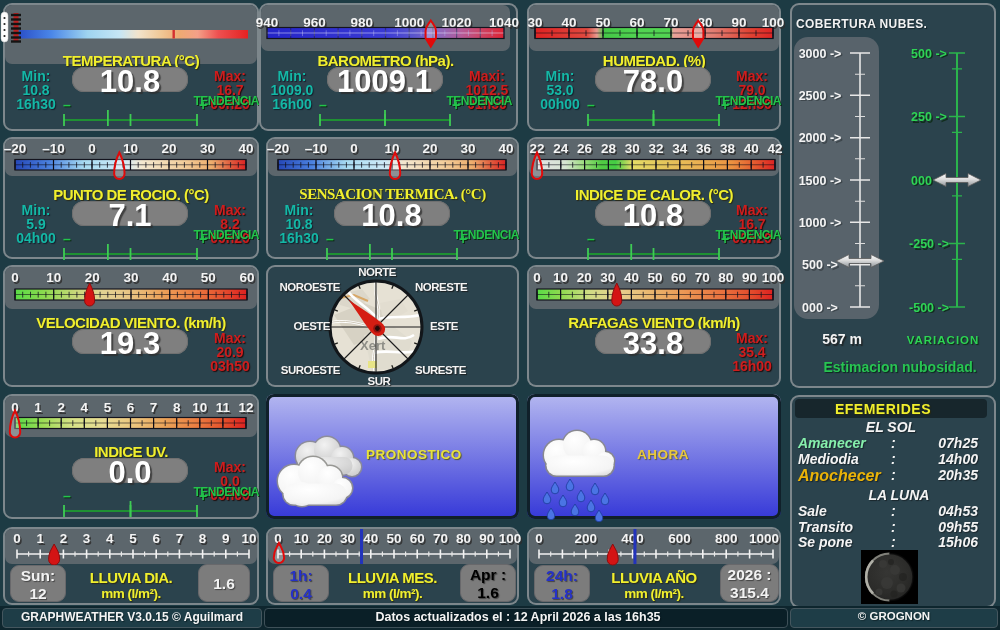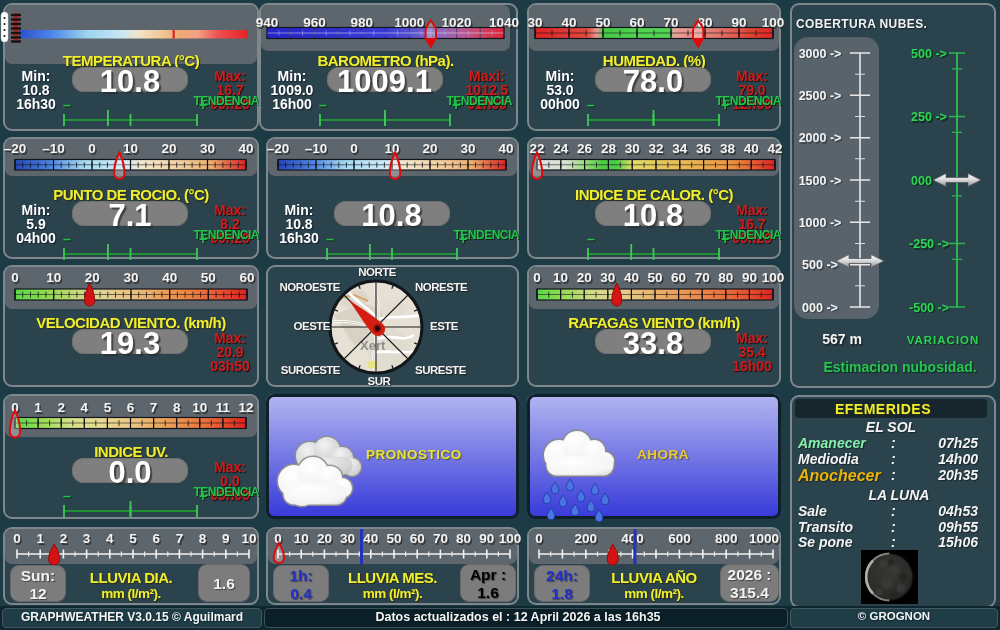--- a/index.html
+++ b/index.html
@@ -2,21 +2,21 @@
 <html><head><meta charset="utf-8"><style>
 *{margin:0;padding:0;box-sizing:border-box}
 html,body{width:1000px;height:630px;overflow:hidden}
 body{background:#1d3b44;position:relative;font-family:"Liberation Sans",sans-serif;font-weight:bold}
 .p{position:absolute;background:#2b434d;border-radius:9px;box-shadow:inset 0 0 0 2px #7d878c}
 .hdr{position:absolute;left:2px;top:2px;background:#5c666c;border-radius:7px}
 .t{position:absolute;white-space:nowrap}
 .ttl{color:#f0ef2e;font-size:15px;text-align:center;text-shadow:1px 1px 1px #2a2a18;letter-spacing:-0.5px}
 .vbox{position:absolute;width:116px;height:25px;background:#7f7f7f;border-radius:12px;box-shadow:inset 0 0 0 1px #707070}
 .val{position:absolute;color:#fff;font-size:31px;letter-spacing:-0.5px;text-align:center;text-shadow:2px 2px 1px rgba(45,45,45,0.75);letter-spacing:0px}
-.mn{color:#ffffff;font-size:14px;text-align:center;line-height:14px;text-shadow:1px 1px 1px #14202c}
+.mn{color:#14b8a6;font-size:14px;text-align:center;line-height:14px;text-shadow:1px 1px 1px #14202c}
 .mx{color:#cf1d1d;font-size:14px;text-align:center;line-height:14px;text-shadow:1px 1px 1px #200c0c}
 .td{color:#23c44b;font-size:12px;text-align:right;text-shadow:1px 1px 0 #0c2613;letter-spacing:-0.5px}
 .pm{color:#23c44b;font-size:14px;text-shadow:1px 1px 0 #0c2613}
 .wlab{color:#f4f4f4;font-size:15px;text-shadow:1.5px 1.5px 1px rgba(30,30,30,0.8);text-align:center}
 .gbx{position:absolute;background:#7c7c7c;border-radius:9px;border:1px solid #68686b;text-align:center;color:#fff}
 </style></head><body>
 
 <div class="p" style="left:3px;top:3px;width:256px;height:128px">
     <div class="hdr" style="width:252px;height:59px"></div>
     <svg class="t" style="left:-10px;top:0" width="280" height="75" font-family="Liberation Sans">
@@ -277,20 +277,21 @@
         <text x="241.5" y="17.5" font-size="13.5" font-weight="bold" fill="#2e2e2e" fill-opacity="0.85" text-anchor="middle" letter-spacing="0">40</text>
         <text x="240.0" y="16" font-size="13.5" font-weight="bold" fill="#f4f4f4" text-anchor="middle" letter-spacing="0">40</text>
         <rect x="12" y="22.5" width="228" height="10.5" fill="url(#g5)"></rect>
         <path d="M12.0,25.125 L12.0,30.689999999999998 M19.6,25.125 L19.6,30.689999999999998 M27.2,25.125 L27.2,30.689999999999998 M34.8,25.125 L34.8,30.689999999999998 M42.4,25.125 L42.4,30.689999999999998 M50.0,25.125 L50.0,30.689999999999998 M57.6,25.125 L57.6,30.689999999999998 M65.2,25.125 L65.2,30.689999999999998 M72.8,25.125 L72.8,30.689999999999998 M80.4,25.125 L80.4,30.689999999999998 M88.0,25.125 L88.0,30.689999999999998 M95.6,25.125 L95.6,30.689999999999998 M103.2,25.125 L103.2,30.689999999999998 M110.8,25.125 L110.8,30.689999999999998 M118.4,25.125 L118.4,30.689999999999998 M126.0,25.125 L126.0,30.689999999999998 M133.6,25.125 L133.6,30.689999999999998 M141.2,25.125 L141.2,30.689999999999998 M148.8,25.125 L148.8,30.689999999999998 M156.4,25.125 L156.4,30.689999999999998 M164.0,25.125 L164.0,30.689999999999998 M171.6,25.125 L171.6,30.689999999999998 M179.2,25.125 L179.2,30.689999999999998 M186.8,25.125 L186.8,30.689999999999998 M194.4,25.125 L194.4,30.689999999999998 M202.0,25.125 L202.0,30.689999999999998 M209.6,25.125 L209.6,30.689999999999998 M217.2,25.125 L217.2,30.689999999999998 M224.8,25.125 L224.8,30.689999999999998 M232.4,25.125 L232.4,30.689999999999998 M240.0,25.125 L240.0,30.689999999999998 " stroke="rgba(20,20,32,0.8)" stroke-width="1"></path>
         <path d="M12.0,22.5 L12.0,33.0 M50.0,22.5 L50.0,33.0 M88.0,22.5 L88.0,33.0 M126.0,22.5 L126.0,33.0 M164.0,22.5 L164.0,33.0 M202.0,22.5 L202.0,33.0 M240.0,22.5 L240.0,33.0 " stroke="rgba(12,12,24,1)" stroke-width="1.2"></path>
         <path d="M12,27.75 L240,27.75" stroke="rgba(10,10,20,0.55)" stroke-width="1"></path>
         <rect x="12" y="22.5" width="228" height="10.5" fill="none" stroke="#14141e" stroke-width="1.2"></rect>
         <path d="M129.04,15.5 C132.04,21.5 134.23999999999998,29.799999999999997 134.23999999999998,36.8 A5.2,5.2 0 1,1 123.83999999999999,36.8 C123.83999999999999,29.799999999999997 126.03999999999999,21.5 129.04,15.5 Z" fill="rgba(255,245,245,0.3)" stroke="#e00a0a" stroke-width="2"></path>
       </g>
     </svg>
+    <div class="t ttl" style="left:0;top:49px;width:253px;font-family:'Liberation Serif'">SENSACION TERMICA. (°C)</div>
     <div class="vbox" style="left:67.5px;top:64px"></div>
     <div class="val t" style="left:67.5px;top:61px;width:116px">10.8</div>
     <div class="t mn" style="left:2px;top:66px;width:62px">Min:<br>10.8<br>16h30</div>
     <div class="t td" style="left:0;top:91px;width:253px">TENDENCIA</div>
     <div class="t pm" style="left:60px;top:94px">–</div>
     <div class="t pm" style="left:193px;top:94px">+</div>
     <svg class="t" style="left:0;top:105px" width="253" height="22">
       <path d="M61,12 L191,12" stroke="#1f9133" stroke-width="2"></path>
       <path d="M61,6 L61,18" stroke="#3ecb54" stroke-width="1.8"></path>
       <path d="M126.0,6 L126.0,18" stroke="#3ecb54" stroke-width="1.8"></path>

